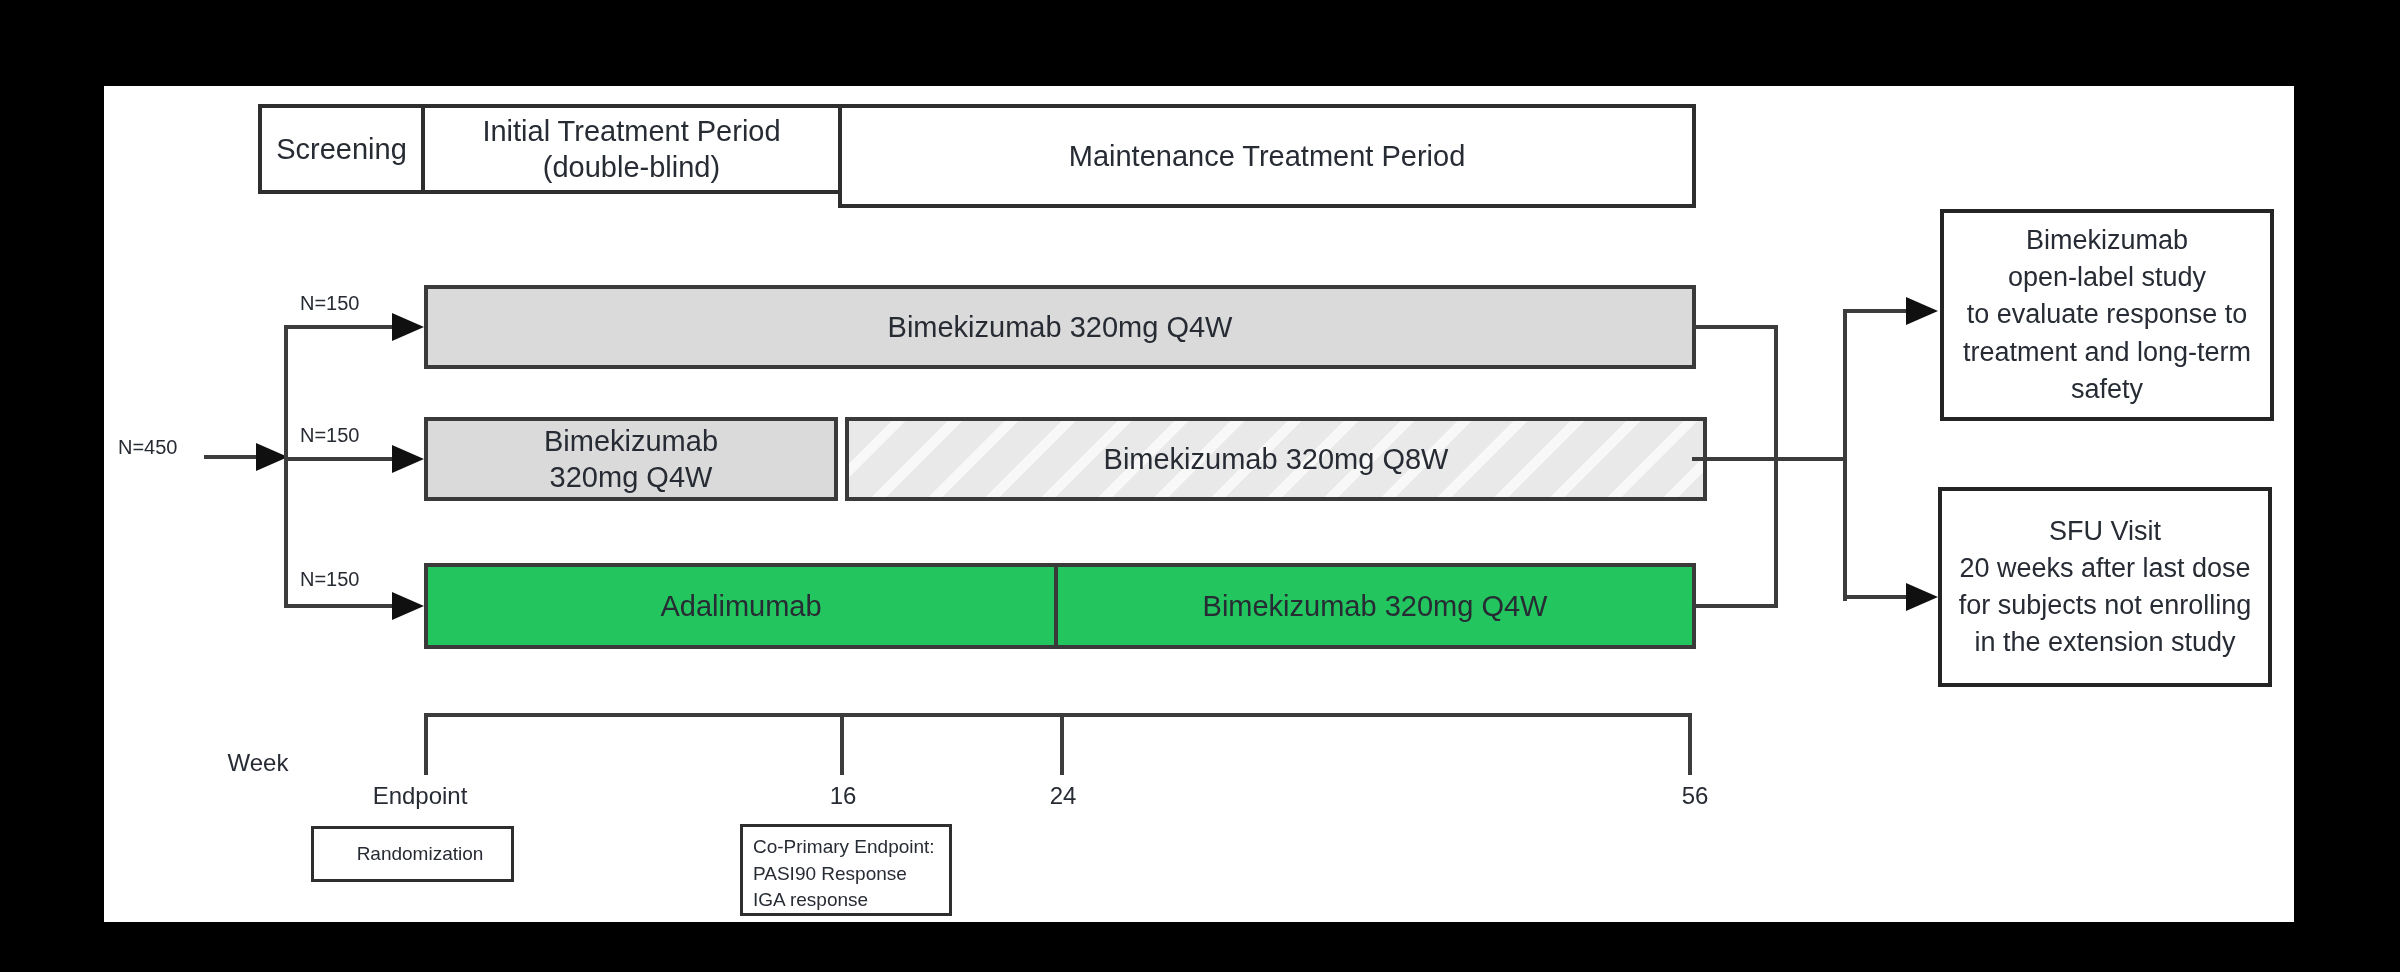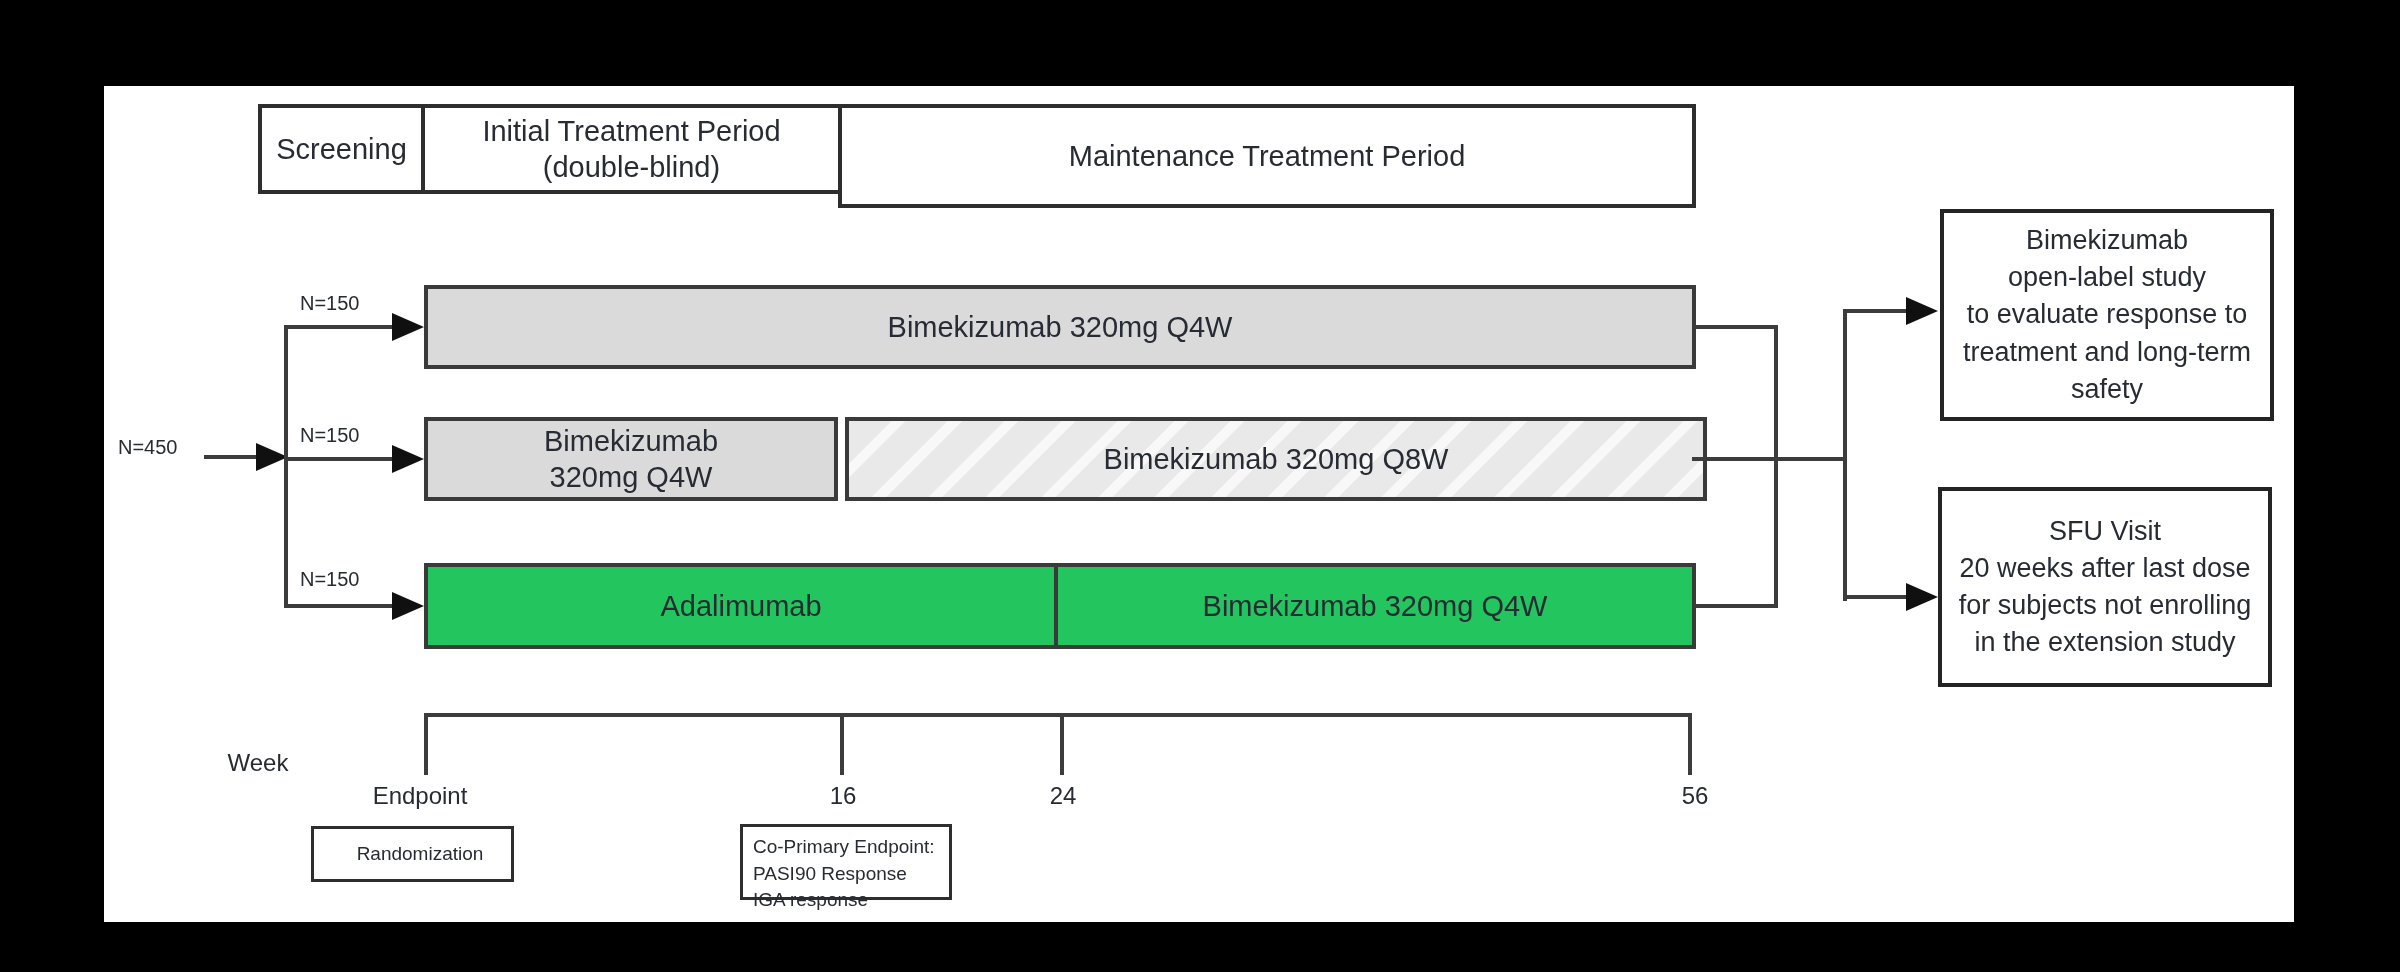--- a/index.html
+++ b/index.html
@@ -128,18 +128,18 @@
   <div class="tick" style="left:1060px;"></div>
   <div class="tick" style="left:1688px;"></div>
   <div class="weeklbl" style="left:420px; top:782px;">Endpoint</div>
   <div class="weeklbl" style="left:843px; top:782px;">16</div>
   <div class="weeklbl" style="left:1063px; top:782px;">24</div>
   <div class="weeklbl" style="left:1695px; top:782px;">56</div>
 
   <div class="note" style="left:311px; top:826px; width:203px; height:56px; display:flex; align-items:center; justify-content:center; text-align:center;padding-left:15px;">
     <span class="pre">Randomization</span>
   </div>
-  <div class="note" style="left:740px; top:824px; width:212px; height:76px; padding:7px 10px; text-align:left;">
+  <div class="note" style="left:740px; top:824px; width:212px; height:92px; padding:7px 10px; text-align:left;">
     <span class="pre">Co-Primary Endpoint:
 PASI90 Response
 IGA response</span>
   </div>
 </div>
 
 </body></html>

